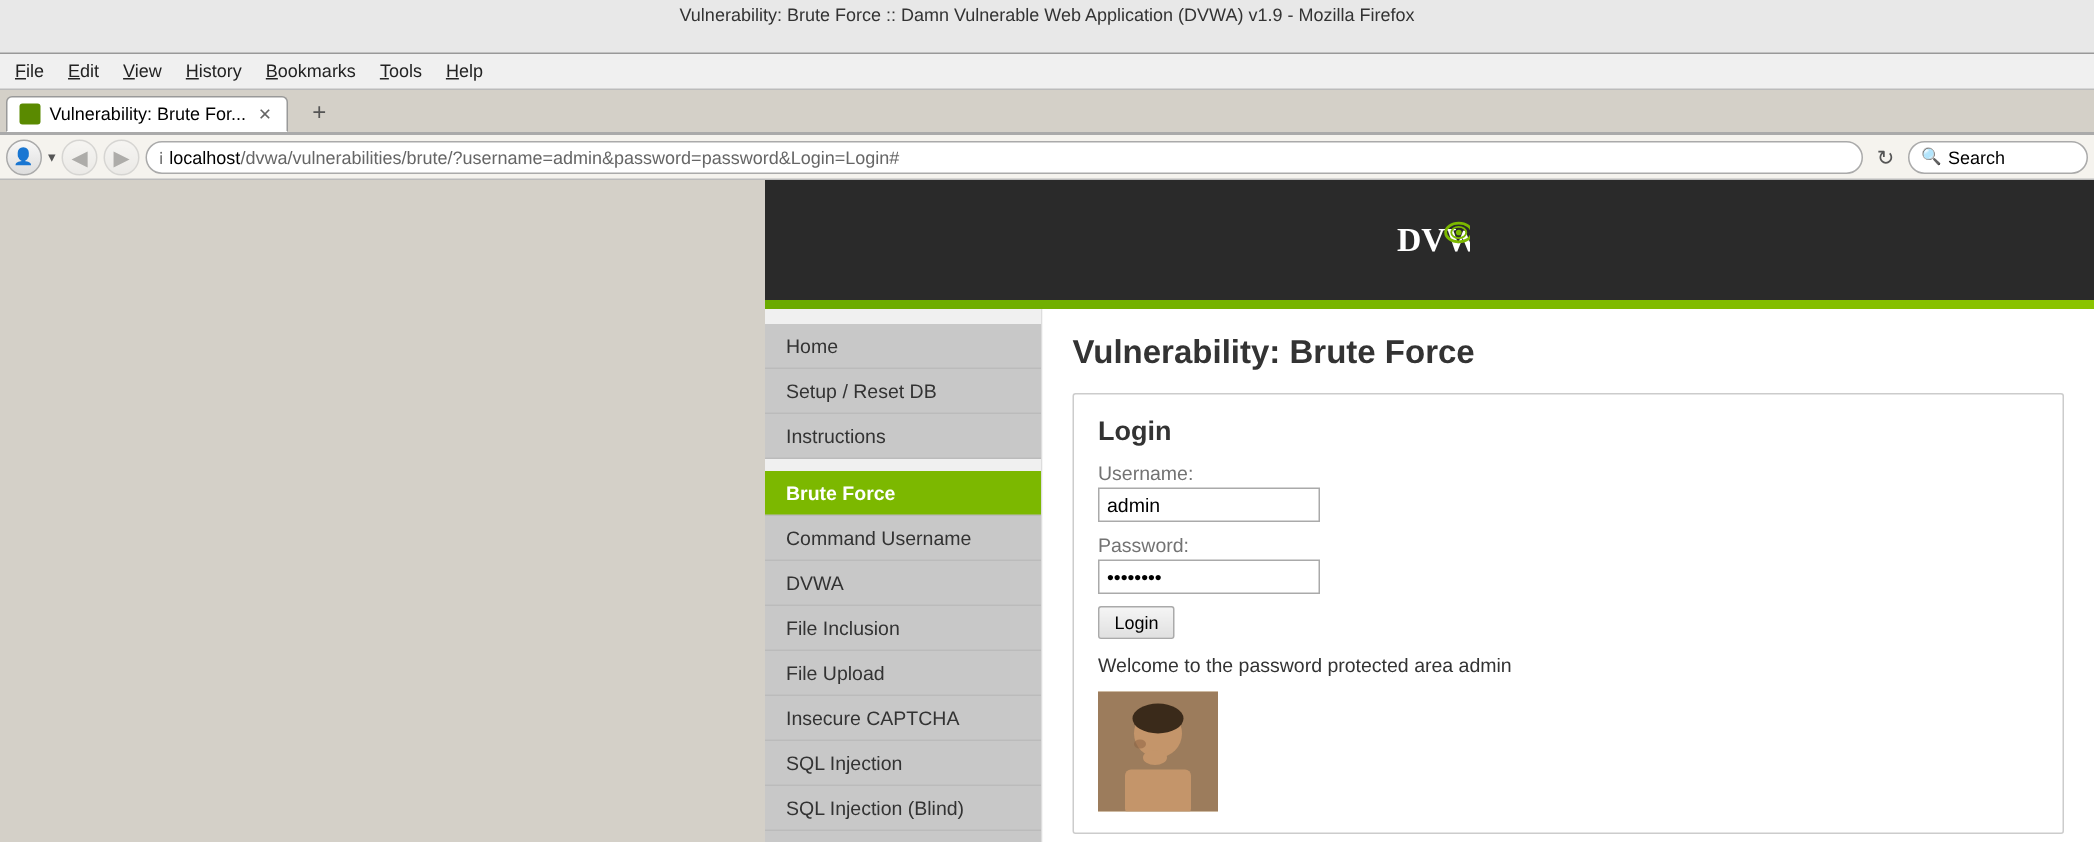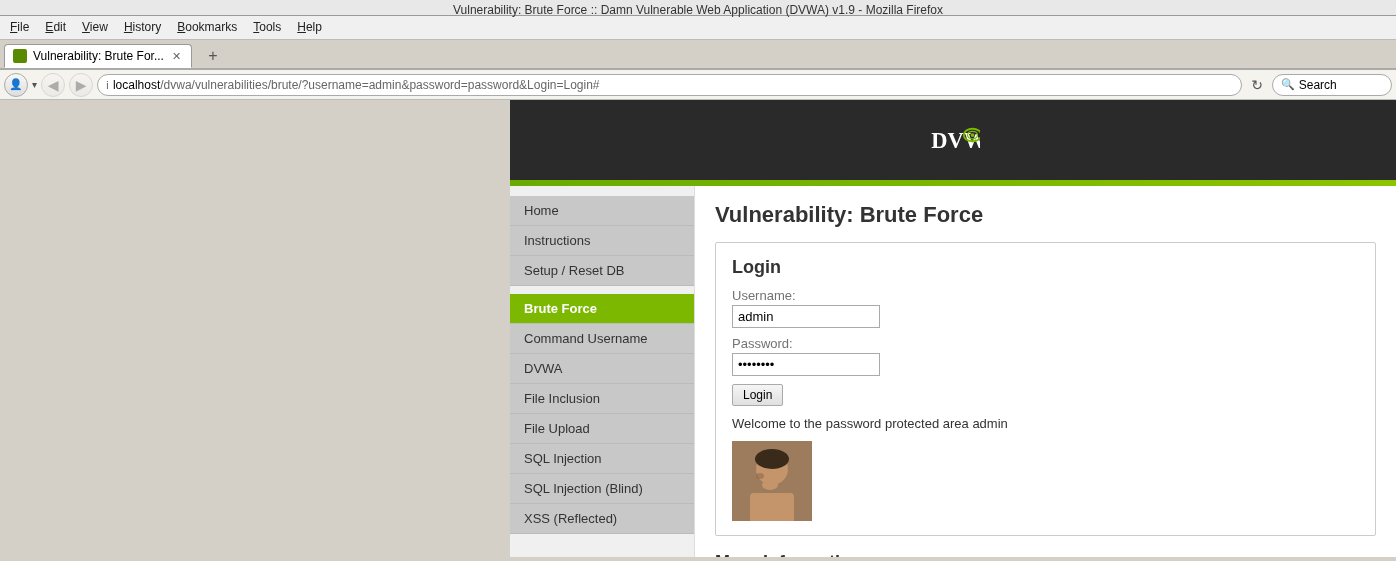--- a/index.html
+++ b/index.html
@@ -6,21 +6,21 @@
     body { font-family: Arial, sans-serif; font-size: 13px; background: #d4d0c8; }
 
     
     .title-bar {
       background: #e8e8e8;
       text-align: center;
       font-size: 12px;
       color: #333;
       padding: 2px 0;
       border-bottom: 1px solid #999;
-      height: 16px;
+      height: 36px;
       line-height: 16px;
     }
 
     
     .menu-bar {
       background: #f0f0f0;
       display: flex;
       align-items: flex-start;
       padding: 2px 4px;
       gap: 4px;
@@ -369,28 +369,29 @@
         <ellipse cx="68" cy="22" rx="8" ry="6" fill="none" stroke="#7cb800" stroke-width="2"></ellipse>
         <circle cx="68" cy="22" r="3" fill="#7cb800"></circle>
       </svg>
     </div>
     <div class="dvwa-accent-bar"></div>
 
     <div class="dvwa-body">
 
       <div class="dvwa-sidebar">
         <a class="sidebar-item" href="#">Home</a>
+        <a class="sidebar-item" href="#">Setup / Reset DB</a>
         <a class="sidebar-item" href="#">Instructions</a>
-        <a class="sidebar-item" href="#">Setup / Reset DB</a>
         <div class="sidebar-spacer"></div>
         <a class="sidebar-item active" href="#">Brute Force</a>
         <a class="sidebar-item" href="#">Command Username</a>
         <a class="sidebar-item" href="#">DVWA</a>
         <a class="sidebar-item" href="#">File Inclusion</a>
         <a class="sidebar-item" href="#">File Upload</a>
+        <a class="sidebar-item" href="#">Insecure CAPTCHA</a>
         <a class="sidebar-item" href="#">SQL Injection</a>
         <a class="sidebar-item" href="#">SQL Injection (Blind)</a>
         <a class="sidebar-item" href="#">XSS (Reflected)</a>
       </div>
 
       <div class="dvwa-main">
         <div class="page-title">Vulnerability: Brute Force</div>
 
         <div class="content-box">
           <div class="login-title">Login</div>

